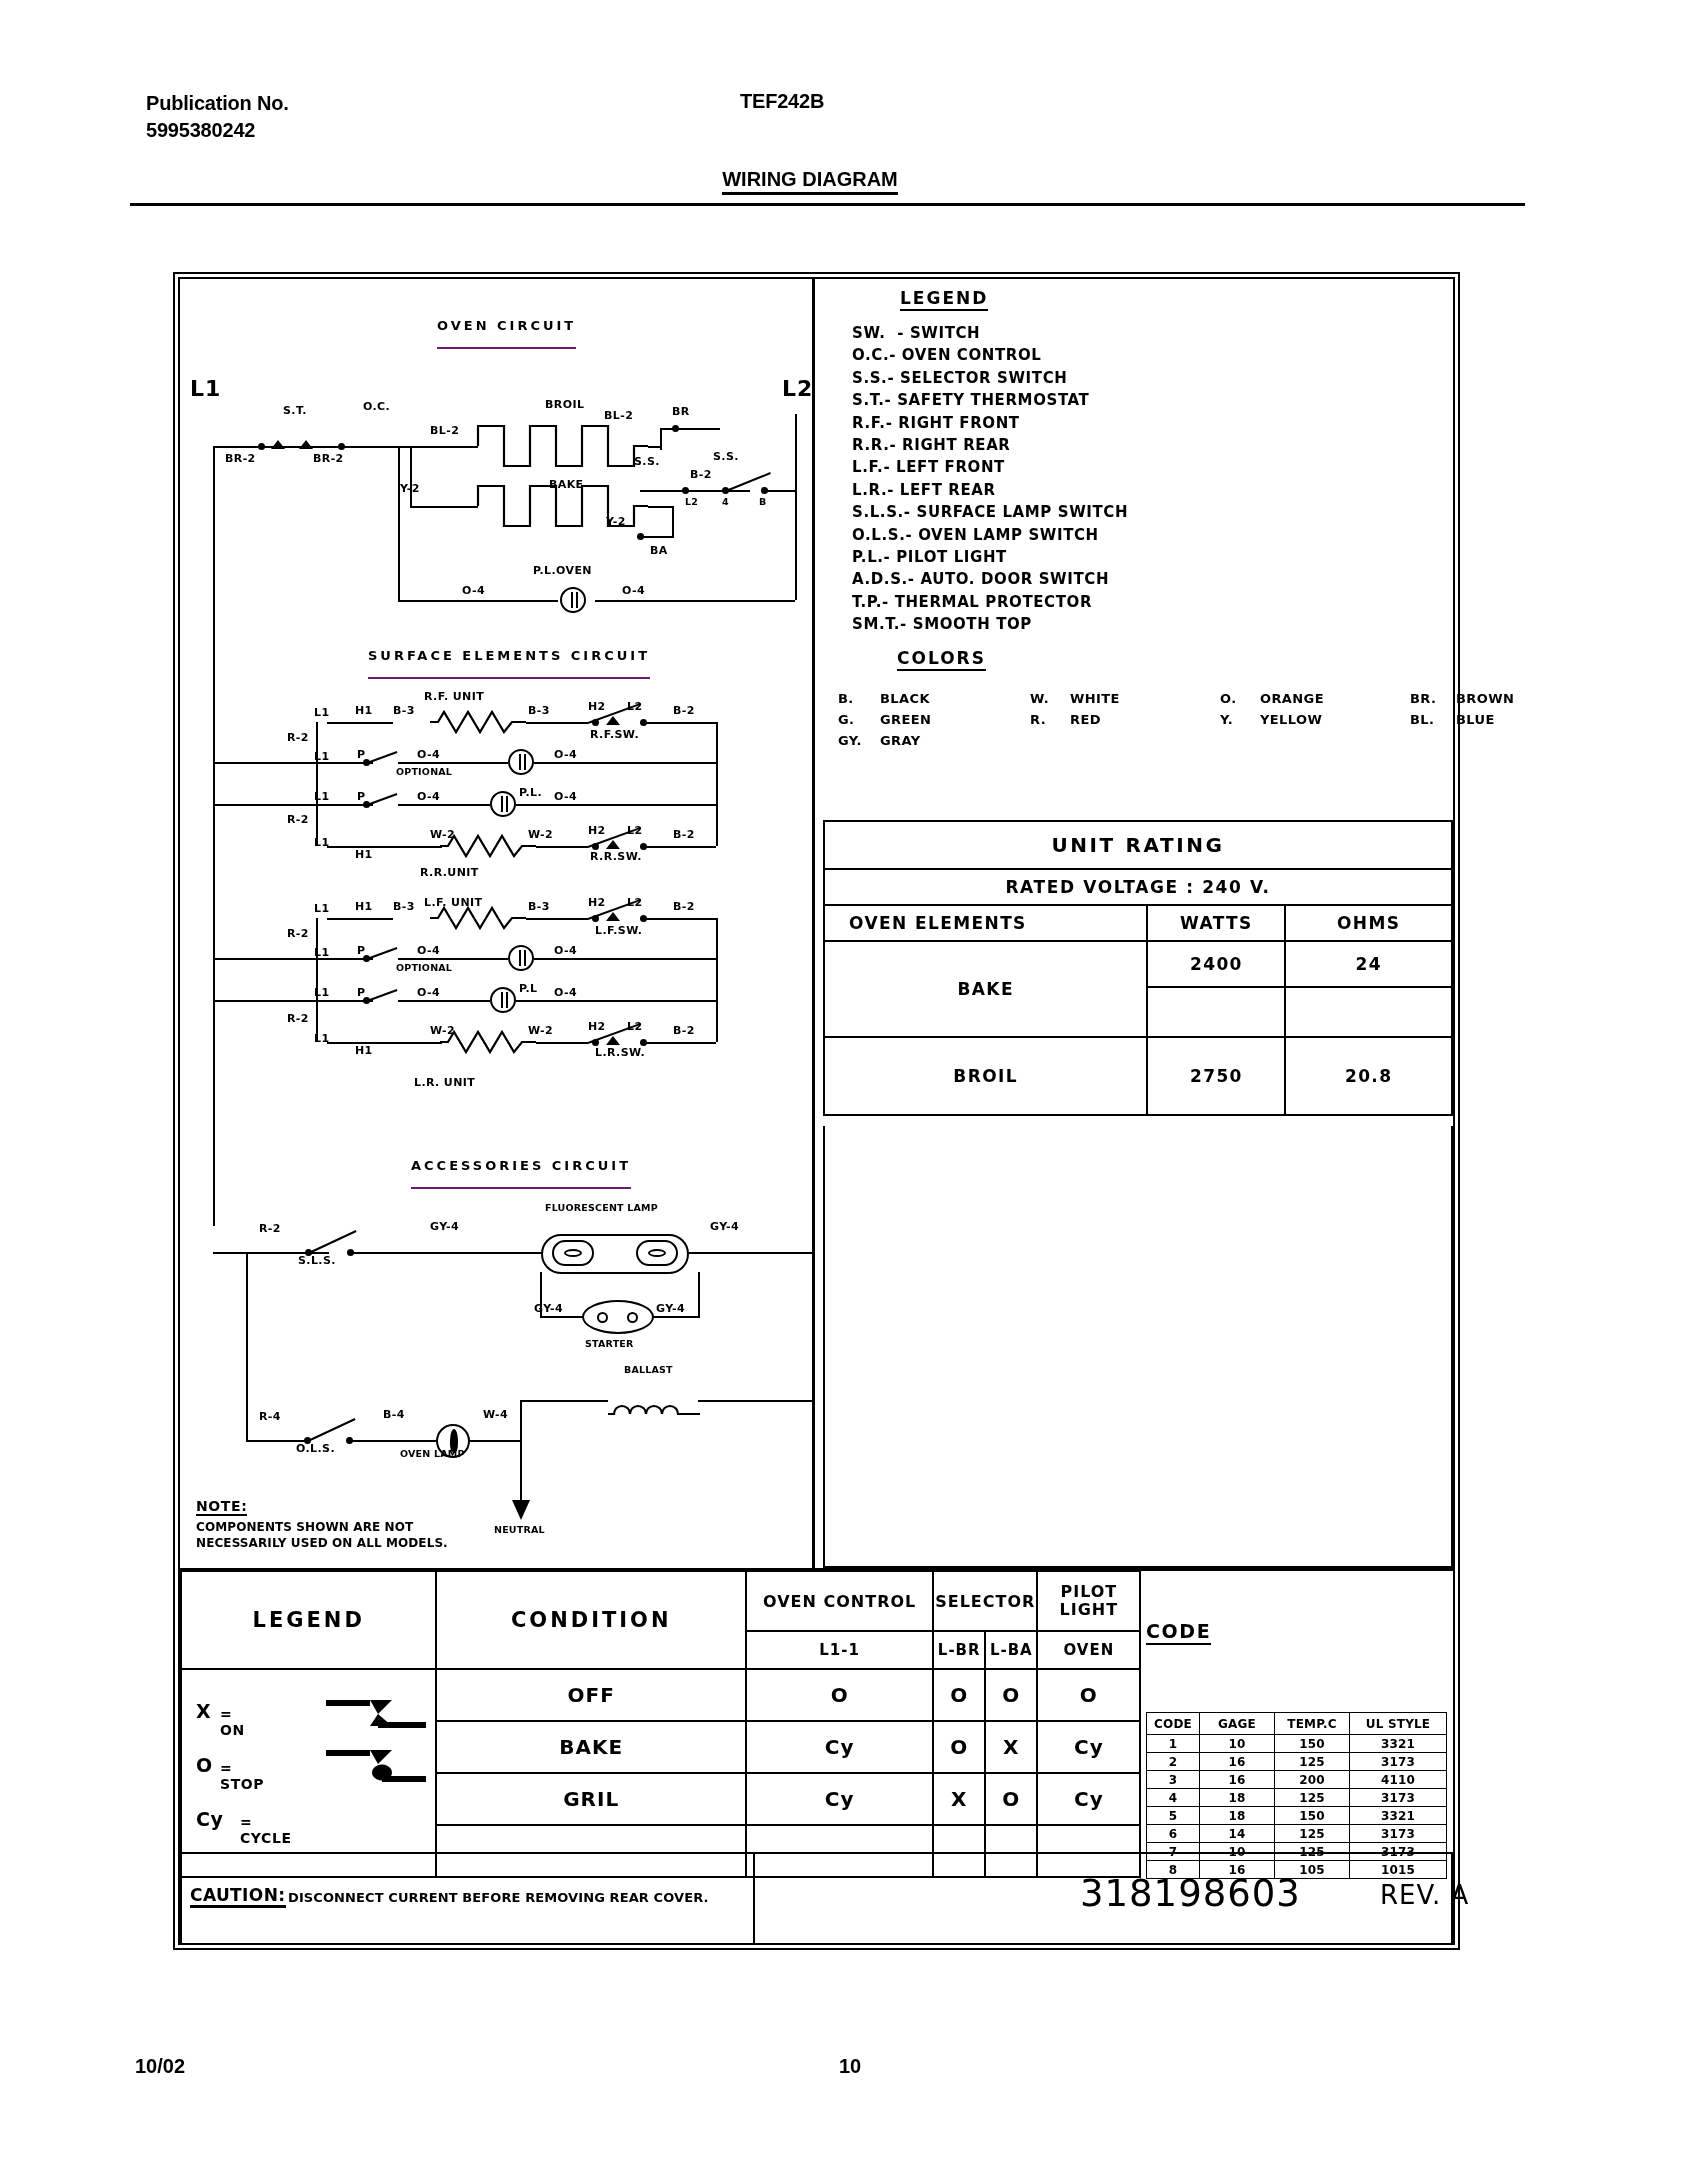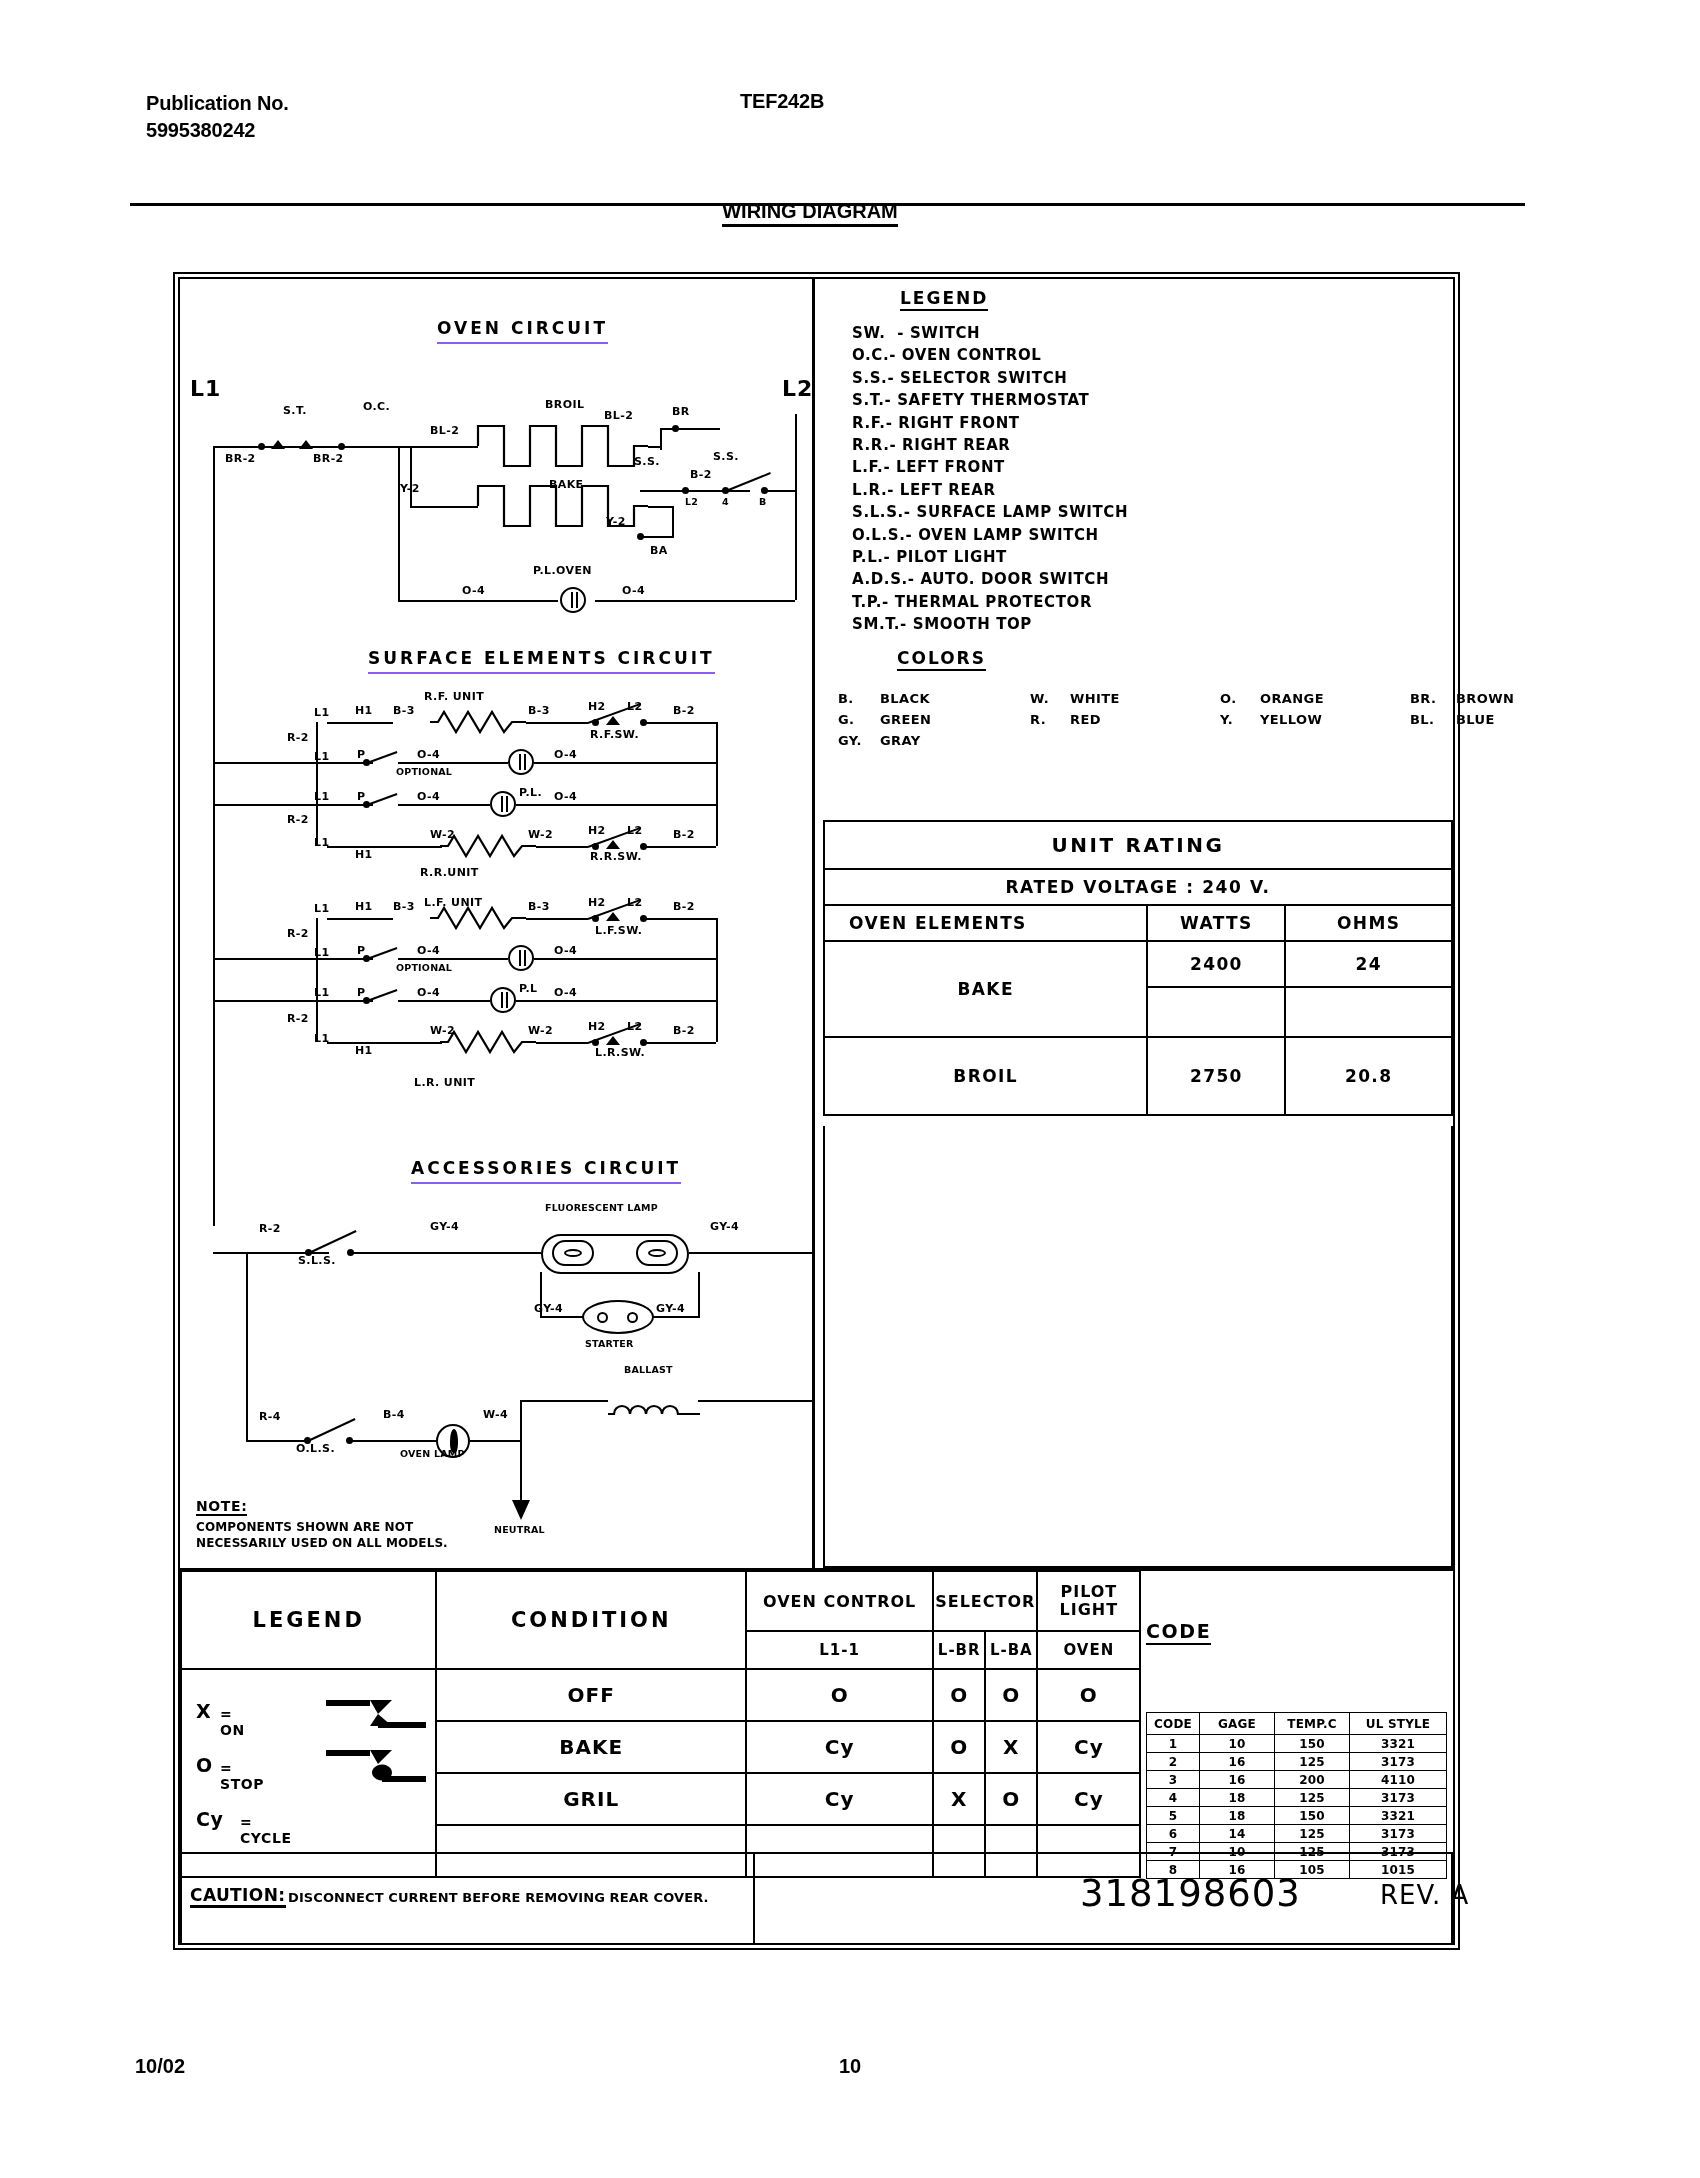--- a/index.html
+++ b/index.html
@@ -21,21 +21,21 @@
     position: absolute; left: 146px; top: 90px;
     font-weight: bold; font-size: 20px; line-height: 1.35;
     letter-spacing: -0.2px;
   }
   .model-no {
     position: absolute; left: 740px; top: 90px;
     font-weight: bold; font-size: 20px; letter-spacing: -0.2px;
   }
   .wd-title {
     position: absolute; left: 0; top: 168px; width: 1620px;
-    text-align: center; font-weight: bold; font-size: 20px; margin-top: 32px;
+    text-align: center; font-weight: bold; font-size: 20px;
   }
   .wd-title span { border-bottom: 3px solid #000; padding-bottom: 2px; }
   .rule {
     position: absolute; left: 130px; top: 203px; width: 1395px;
     border-top: 3px solid #000;
   }
   .footer-left {
     position: absolute; left: 135px; top: 2055px;
     font-weight: bold; font-size: 20px;
   }
@@ -75,22 +75,22 @@
   .lbl {
     position: absolute;
     font-family: "DejaVu Sans", sans-serif;
     font-size: 13px; letter-spacing: 0.6px; white-space: nowrap;
     font-weight: 600;
   }
   .lbl.sm { font-size: 11px; letter-spacing: 0.4px; }
   .lbl.xs { font-size: 9.5px; letter-spacing: 0.2px; }
   .lbl.big { font-size: 22px; letter-spacing: 1px; font-weight: 700; }
   .lbl.ttl {
-    font-size: 17px; letter-spacing: 3px; font-weight: 600;
-    border-bottom: 2px solid #8b5cf6; padding-bottom: 4px;
+    font-size: 13px; letter-spacing: 3px; font-weight: 600;
+    border-bottom: 2px solid #701a75; padding-bottom: 14px;
   }
   .hline { position: absolute; border-top: 2px solid #000; height: 0; }
   .vline { position: absolute; border-left: 2px solid #000; width: 0; }
   .dot {
     position: absolute; width: 7px; height: 7px;
     background: #000; border-radius: 50%;
   }
   .sw {            
     position: absolute; height: 0; border-top: 2px solid #000;
     transform-origin: left center;

